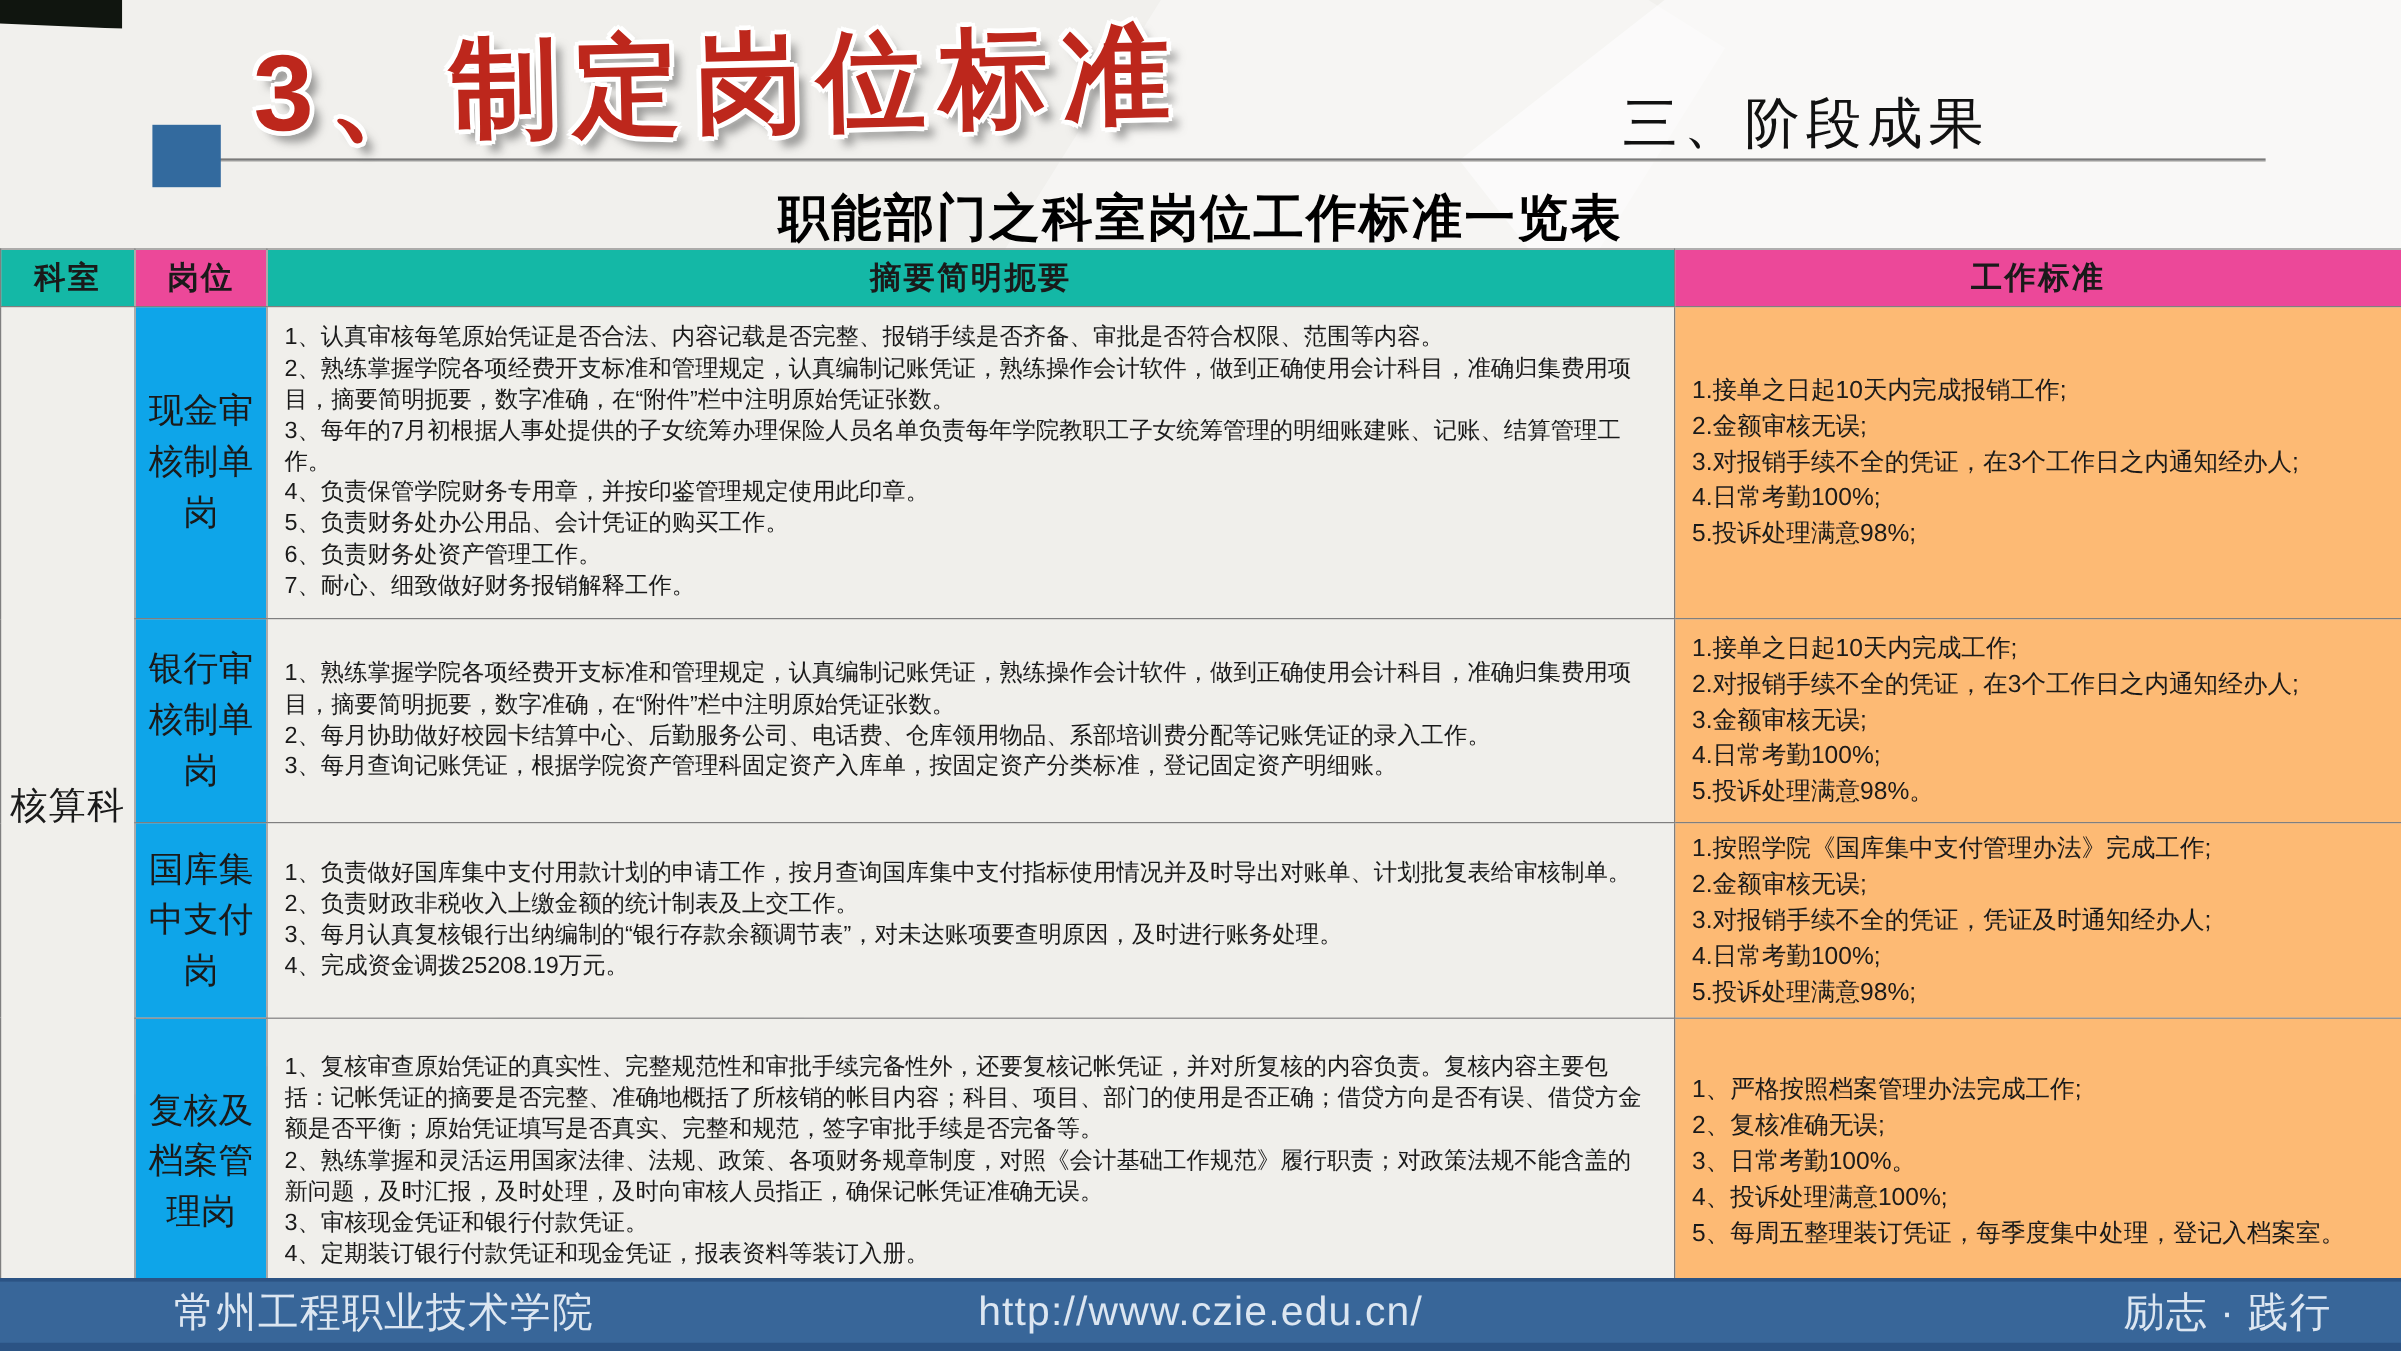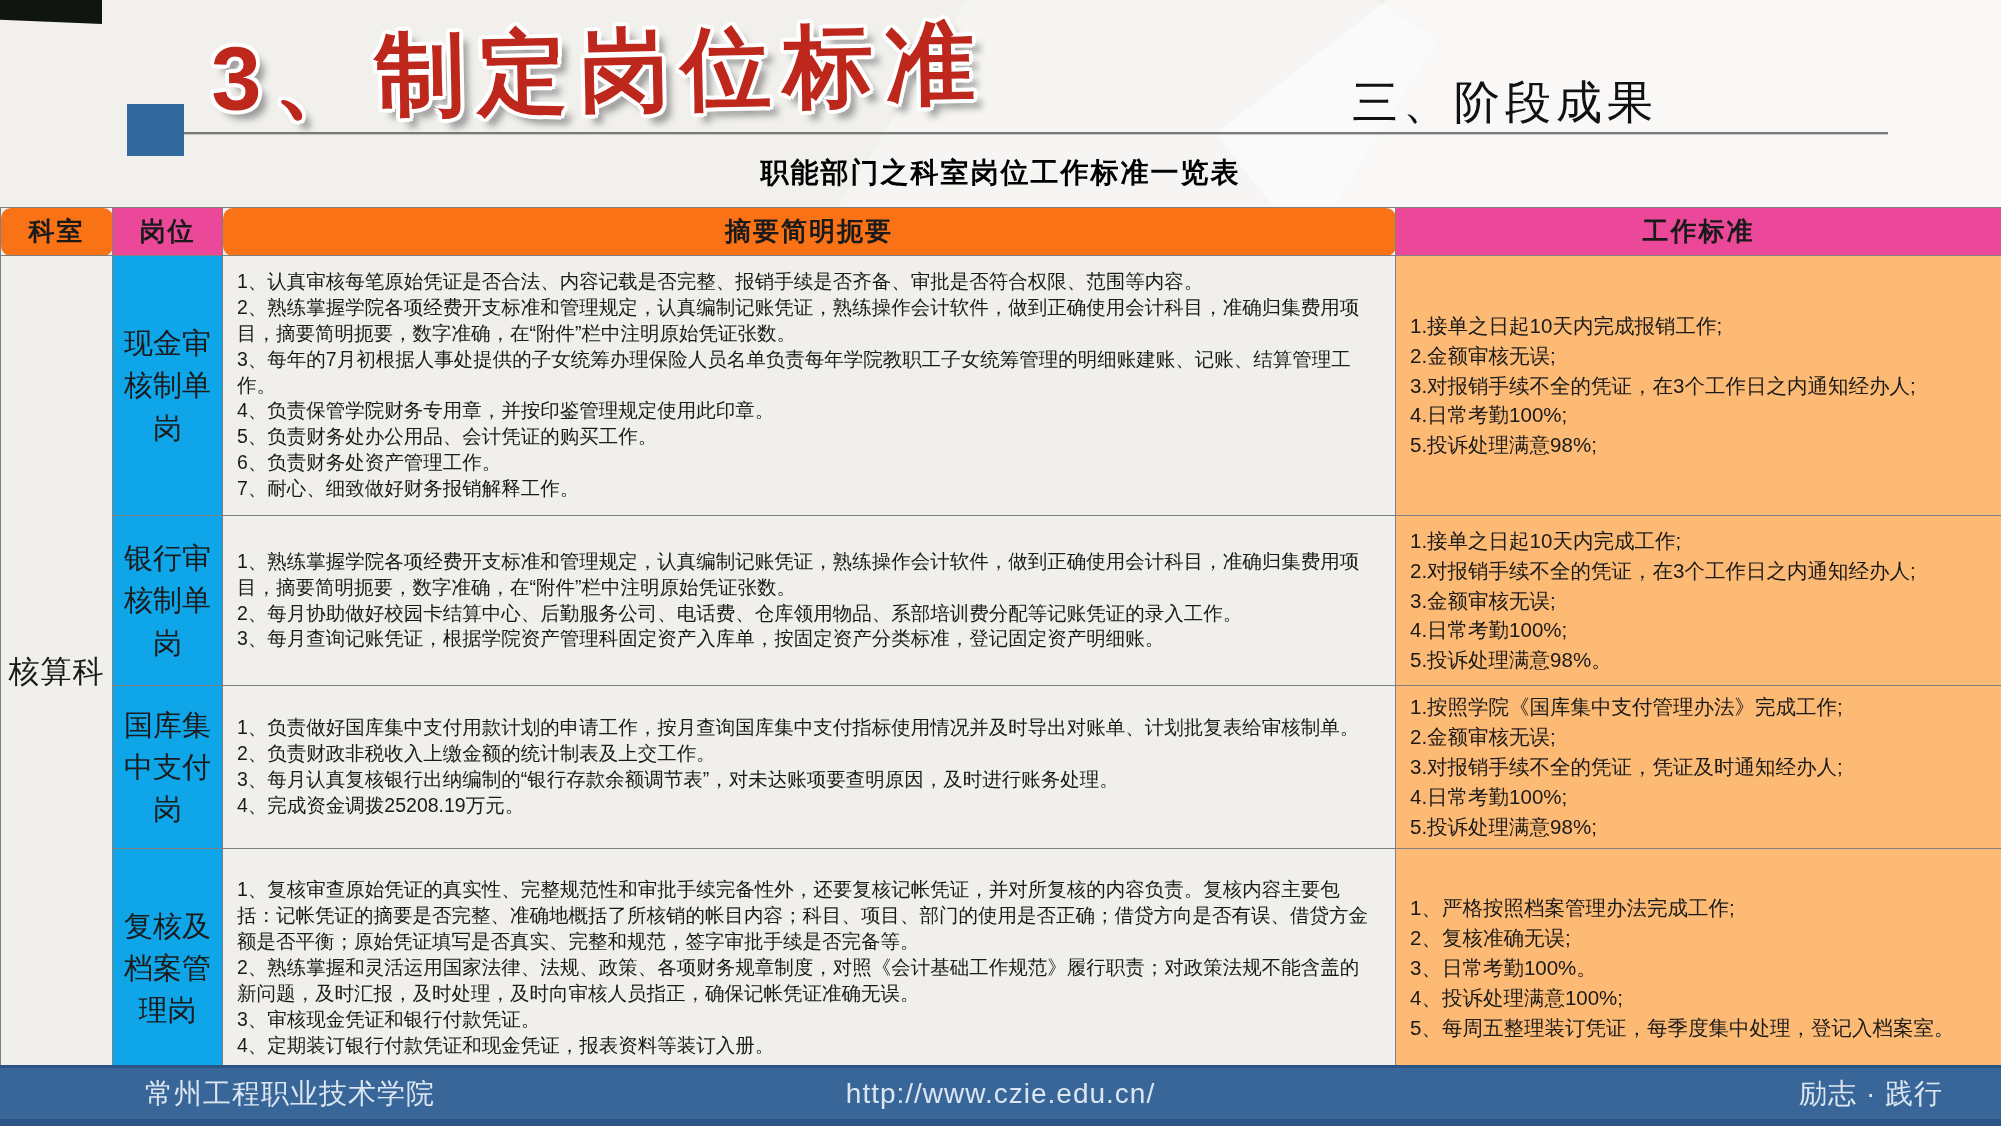--- a/index.html
+++ b/index.html
@@ -33,47 +33,47 @@
       -4px 0 0 #fff, 4px 0 0 #fff, 0 -4px 0 #fff, 0 4px 0 #fff,
       8px 9px 7px rgba(80,80,80,0.55);
   }
   .stage-title{
     position:absolute;left:1352px;top:72px;z-index:4;
     font-family:"DejaVu Serif","Liberation Serif",serif;
     font-size:46px;letter-spacing:5px;color:#111;
   }
   .table-title{
     position:absolute;top:154px;left:0;width:100%;text-align:center;z-index:4;
-    font-size:28px;font-weight:bold;letter-spacing:2px;color:#000;
+    font-size:42px;font-weight:bold;letter-spacing:2px;color:#000;
   }
   table.std-table{
     position:absolute;left:0;top:207px;width:2001px;z-index:2;
     border-collapse:collapse;table-layout:fixed;
   }
   .std-table th,.std-table td{
     border:1px solid #7f7f7f;vertical-align:middle;overflow:hidden;
   }
   .std-table thead tr{height:48px;}
   .r1{height:260px;} .r2{height:170px;} .r3{height:140px;margin-left:26px;} .r4{height:240px;}
   th{font-size:26px;font-weight:bold;text-align:center;letter-spacing:2px;}
-  .th-yellow{background:#f97316;border-radius:10px;}
+  .th-yellow{background:#14b8a6;}
   .th-blue{background:#ec4899;}
   td.dept{background:#F0EFEB;text-align:center;font-size:31px;letter-spacing:1px;}
   td.pos{background:#0ea5e9;text-align:center;font-size:29px;line-height:1.45;padding:0 8px;}
   td.tasks{background:#F0EFEB;font-size:19.5px;line-height:1.33;padding:6px 18px 6px 14px;
     white-space:pre-line;text-align:left;}
   td.stds{background:#fdba74;font-size:20.5px;line-height:1.46;padding:6px 14px;
     white-space:pre-line;text-align:left;}
   .footer{
     position:absolute;left:0;bottom:0;width:2001px;height:61px;z-index:5;
     background:#386699;border-top:3px solid #2B5384;border-bottom:7px solid #2B5384;
     box-sizing:border-box;
   }
   .footer span{position:absolute;top:50%;transform:translateY(-50%);
-    color:#DCE6F1;font-size:28px;letter-spacing:1px;}
+    color:#DCE6F1;font-size:34px;letter-spacing:1px;}
   .f-left{left:145px;}
   .f-center{left:0;width:100%;text-align:center;}
   .f-right{right:58px;}
 </style>
 </head>
 <body>
 
 <div class="slide">
   <div class="deco1"></div>
   <div class="deco2"></div>

